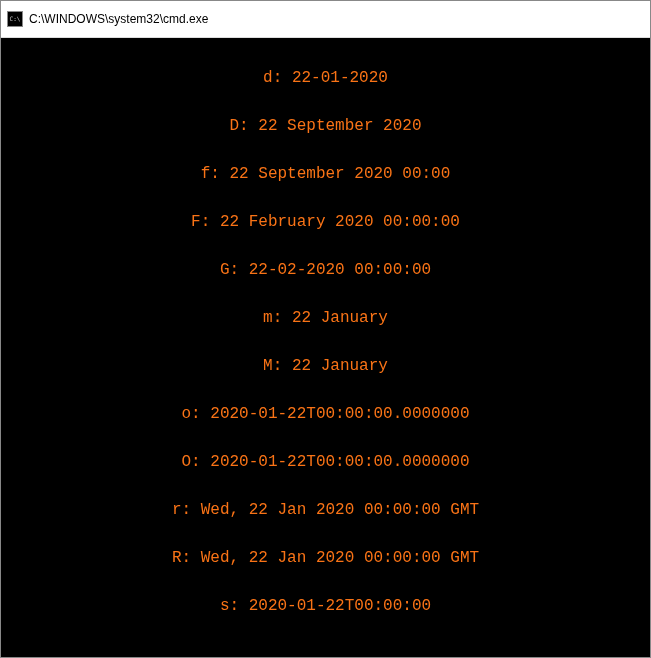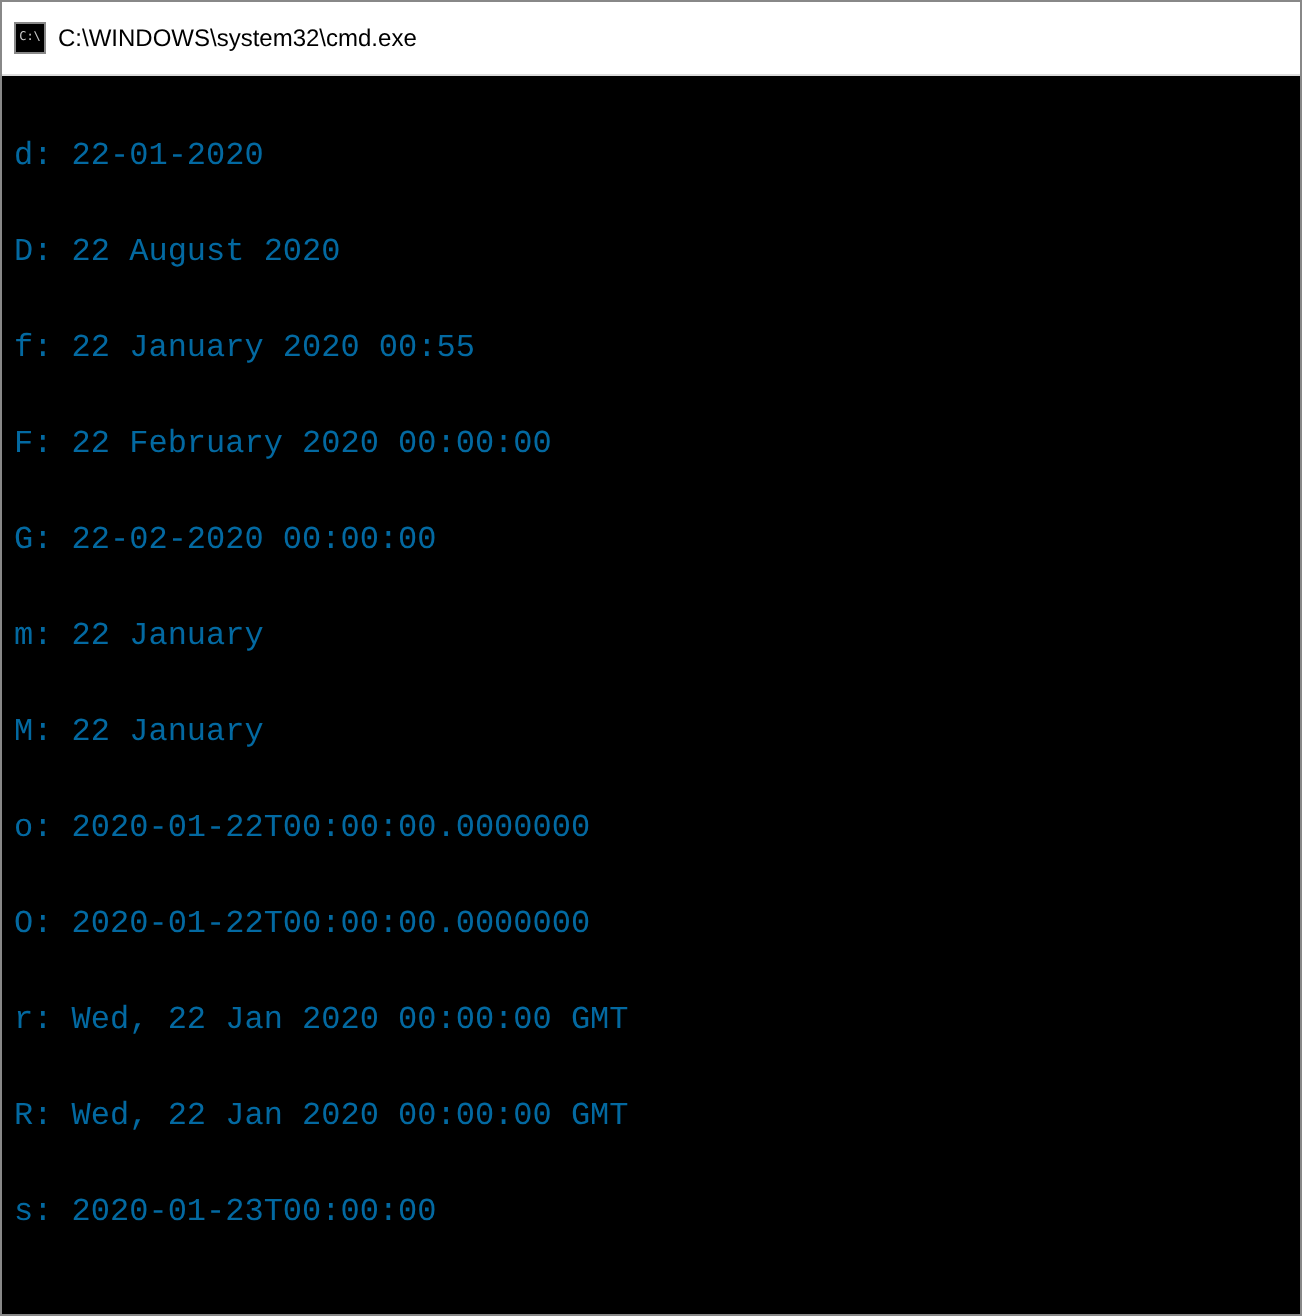--- a/index.html
+++ b/index.html
@@ -52,53 +52,54 @@
       line-height: 1;
     }
     .titlebar-text {
       flex: 1;
       white-space: nowrap;
       overflow: hidden;
     }
     .console {
       flex: 1;
       background: #000000;
-      color: #0369a1;
+      color: #f97316;
       padding: 4px 6px;
       font-size: 16px;
       line-height: 1.5;
       font-family: Consolas, 'Courier New', monospace;
       overflow: hidden;
       white-space: pre;
+      text-align: center;
     }
     .line {
       display: block;
     }
   </style>
 </head>
 <body>
 
 <div class="window">
   <div class="titlebar">
     <div class="titlebar-icon"></div>
     <div class="titlebar-text">C:\WINDOWS\system32\cmd.exe</div>
   </div>
   <div class="console">
 <span class="line">d: 22-01-2020</span>
-<span class="line">D: 22 August 2020</span>
-<span class="line">f: 22 January 2020 00:55</span>
+<span class="line">D: 22 September 2020</span>
+<span class="line">f: 22 September 2020 00:00</span>
 <span class="line">F: 22 February 2020 00:00:00</span>
 <span class="line">G: 22-02-2020 00:00:00</span>
 <span class="line">m: 22 January</span>
 <span class="line">M: 22 January</span>
 <span class="line">o: 2020-01-22T00:00:00.0000000</span>
 <span class="line">O: 2020-01-22T00:00:00.0000000</span>
 <span class="line">r: Wed, 22 Jan 2020 00:00:00 GMT</span>
 <span class="line">R: Wed, 22 Jan 2020 00:00:00 GMT</span>
-<span class="line">s: 2020-01-23T00:00:00</span>
+<span class="line">s: 2020-01-22T00:00:00</span>
 
 
 
 
 
 
 
   </div>
 </div>
 

